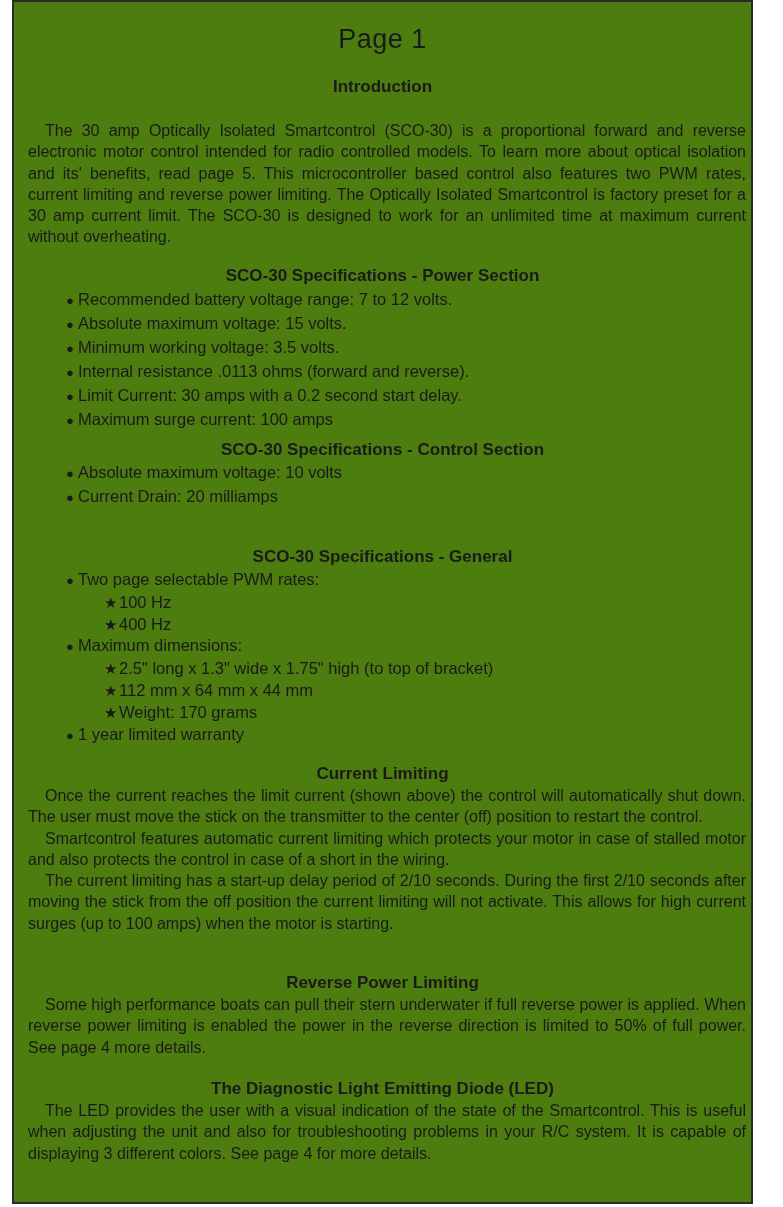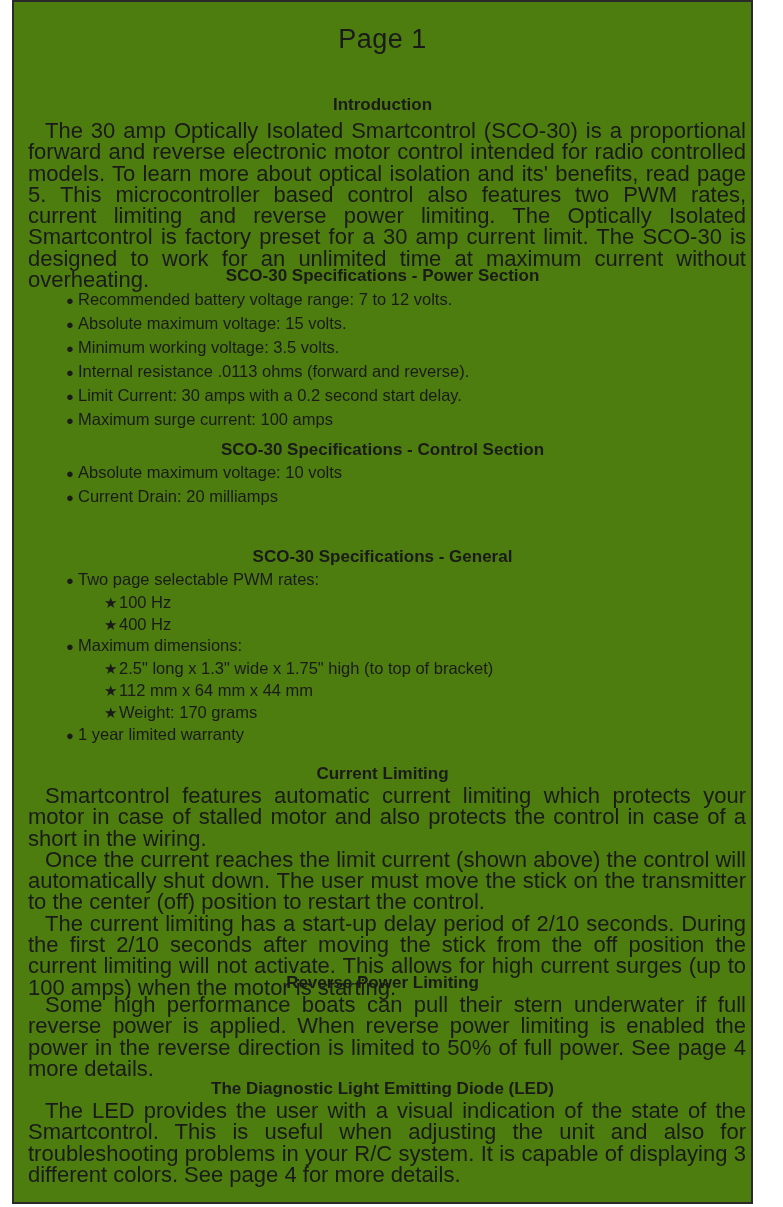--- a/index.html
+++ b/index.html
@@ -3,36 +3,36 @@
 <meta charset="utf-8">
 <style>
   html, body { margin: 0; padding: 0; background: #ffffff; }
   body { width: 783px; height: 1207px; position: relative; overflow: hidden;
          font-family: "Liberation Sans", sans-serif; color: #1a1a1a; }
   .page { position: absolute; left: 12px; top: 0; width: 741px; height: 1204px;
           border: 2px solid #2a2a2a; box-sizing: border-box; background:#4d7c0f; }
   .abs { position: absolute; }
   .pagenum { left: 0; width: 100%; top: 22px; text-align: center; font-size: 27px; letter-spacing: 0.5px; }
   .h { left: 0; width: 100%; text-align: center; font-weight: bold; font-size: 17px; }
-  .para { left: 14px; width: 718px; font-size: 22px; line-height: 21.3px; text-align: justify; }
+  .para { left: 14px; width: 718px; font-size: 16px; line-height: 21.3px; text-align: justify; }
   .para p { margin: 0; text-indent: 17px; }
   .list { left: 52px; font-size: 16.5px; line-height: 22px; }
   .li { white-space: nowrap; }
   .bullet { display: inline-block; width: 12px; font-size: 13px; }
   .sub { padding-left: 38px; }
   .star { display: inline-block; width: 15px; font-size: 15px; }
 </style>
 </head>
 <body>
 
 <div class="page">
 
   <div class="abs pagenum">Page  1</div>
 
-  <div class="abs h" style="top:93px;">Introduction</div>
+  <div class="abs h" style="top:75px;">Introduction</div>
   <div class="abs para" style="top:118px;">
     <p>The 30 amp Optically Isolated Smartcontrol (SCO-30) is a proportional forward and reverse electronic motor control intended for radio controlled models. To learn more about optical isolation and its' benefits, read page 5. This microcontroller based control also features two PWM rates, current limiting and reverse power limiting. The Optically Isolated Smartcontrol is factory preset for a 30 amp current limit. The SCO-30 is designed to work for an unlimited time at maximum current without overheating.</p>
   </div>
 
   <div class="abs h" style="top:264px;">SCO-30 Specifications - Power Section</div>
   <div class="abs list" style="top:286px;">
     <div class="li"><span class="bullet">●</span><span>Recommended battery voltage range: 7 to 12 volts.</span></div>
     <div class="li"><span class="bullet">●</span><span>Absolute maximum voltage: 15 volts.</span></div>
     <div class="li"><span class="bullet">●</span><span>Minimum working voltage: 3.5 volts.</span></div>
     <div class="li"><span class="bullet">●</span><span>Internal resistance .0113 ohms (forward and reverse).</span></div>
@@ -53,22 +53,22 @@
     <div class="li sub"><span class="star">★</span><span>400 Hz</span></div>
     <div class="li"><span class="bullet">●</span><span>Maximum dimensions:</span></div>
     <div class="li sub"><span class="star">★</span><span>2.5" long x 1.3" wide x 1.75" high (to top of bracket)</span></div>
     <div class="li sub"><span class="star">★</span><span>112 mm x 64 mm x 44 mm</span></div>
     <div class="li sub"><span class="star">★</span><span>Weight: 170 grams</span></div>
     <div class="li"><span class="bullet">●</span><span>1 year limited warranty</span></div>
   </div>
 
   <div class="abs h" style="top:762px;">Current Limiting</div>
   <div class="abs para" style="top:783px;">
+    <p>Once the current reaches the limit current (shown above) the control will automatically shut down. The user must move the stick on the transmitter to the center (off) position to restart the control.</p>
     <p>Smartcontrol features automatic current limiting which protects your motor in case of stalled motor and also protects the control in case of a short in the wiring.</p>
-    <p>Once the current reaches the limit current (shown above) the control will automatically shut down. The user must move the stick on the transmitter to the center (off) position to restart the control.</p>
     <p>The current limiting has a start-up delay period of 2/10 seconds. During the first 2/10 seconds after moving the stick from the off position the current limiting will not activate. This allows for high current surges (up to 100 amps) when the motor is starting.</p>
   </div>
 
   <div class="abs h" style="top:971px;">Reverse Power Limiting</div>
   <div class="abs para" style="top:992px;">
     <p>Some high performance boats can pull their stern underwater if full reverse power is applied. When reverse power limiting is enabled the power in the reverse direction is limited to 50% of full power. See page 4 more details.</p>
   </div>
 
   <div class="abs h" style="top:1077px;">The Diagnostic Light Emitting Diode (LED)</div>
   <div class="abs para" style="top:1098px;">

